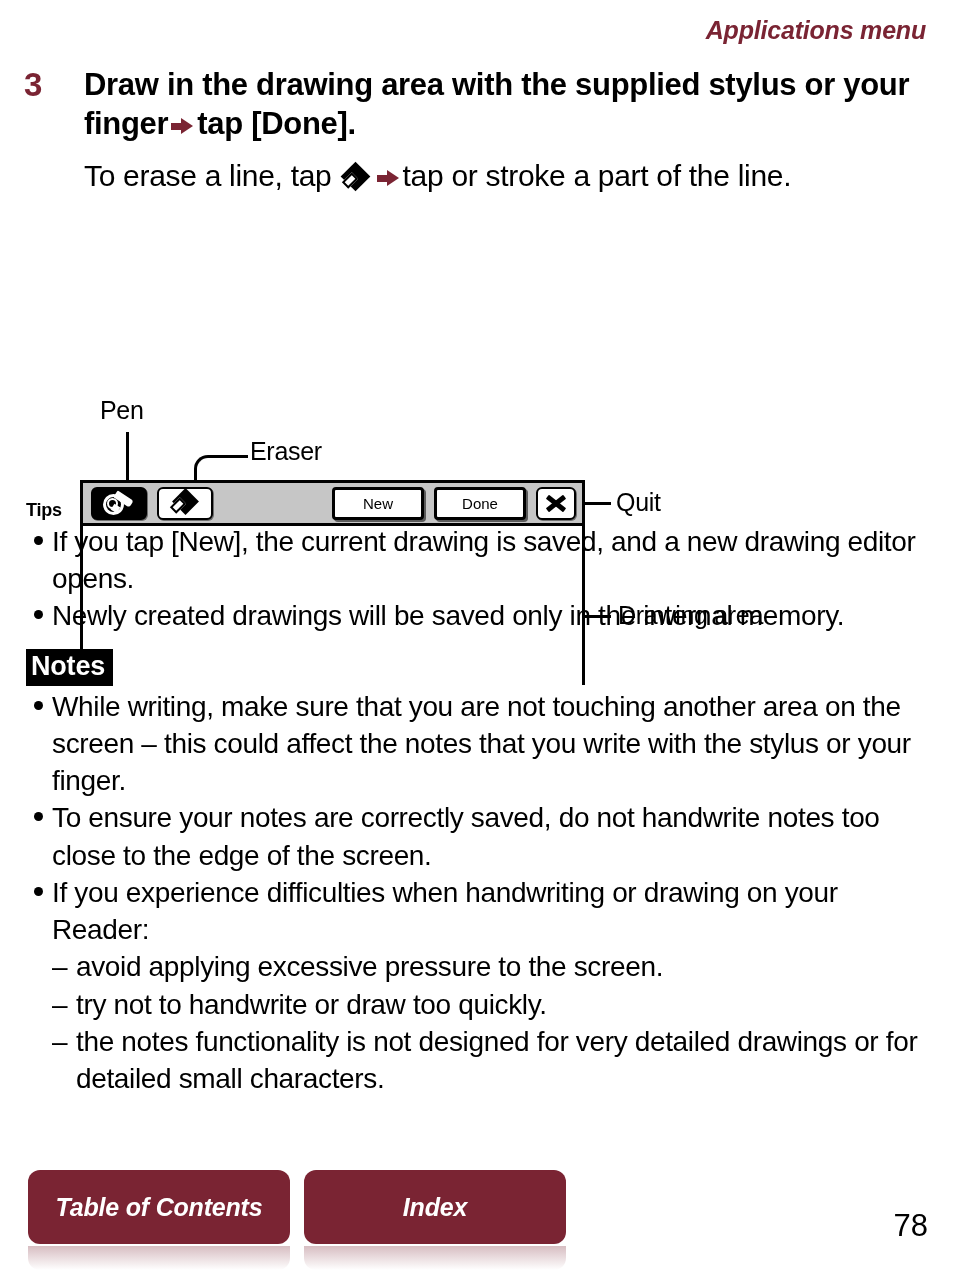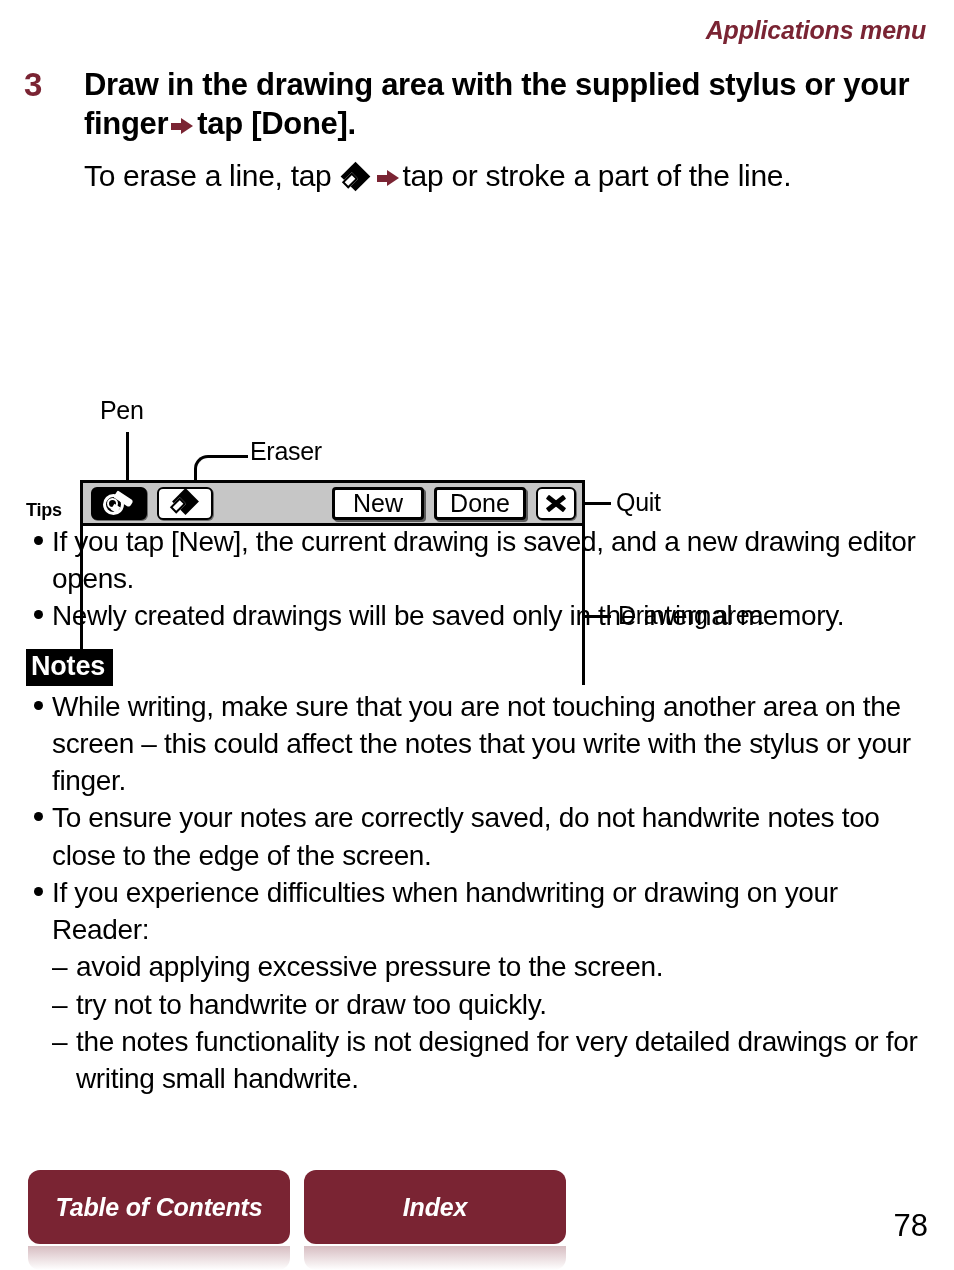--- a/index.html
+++ b/index.html
@@ -256,21 +256,21 @@
     height: 33px;
     min-width: 92px;
     padding: 0 10px;
     background: #fff;
     border: 3px solid #000;
     border-radius: 4px;
     box-sizing: border-box;
     display: flex;
     align-items: center;
     justify-content: center;
-    font-size: 25px;
+    font-size: 15px;
     letter-spacing: 0px;
     box-shadow: 2px 2px 0 #5a5a5a;
     margin-right: 10px;
   }
   .quit-btn {
     width: 40px;
     height: 33px;
     background: #fff;
     border: 2px solid #000;
     border-radius: 6px;
@@ -492,21 +492,21 @@
 
   <div class="section-head-inv">Notes</div>
   <ul class="bullets">
     <li>While writing, make sure that you are not touching another area on the screen – this could affect the notes that you write with the stylus or your finger.</li>
     <li>To ensure your notes are correctly saved, do not handwrite notes too close to the edge of the screen.</li>
     <li>If you experience difficulties when handwriting or drawing on your Reader:</li>
   </ul>
   <ul class="dashes">
     <li>avoid applying excessive pressure to the screen.</li>
     <li>try not to handwrite or draw too quickly.</li>
-    <li>the notes functionality is not designed for very detailed drawings or for writing small handwrite.</li>
+    <li>the notes functionality is not designed for very detailed drawings or for detailed small characters.</li>
   </ul>
 </div>
 
 <div class="footer">
   <div class="nav-btn nav-toc">Table of Contents</div>
   <div class="nav-btn nav-idx">Index</div>
   <div class="page-num">78</div>
 </div>
 
 </body></html>

